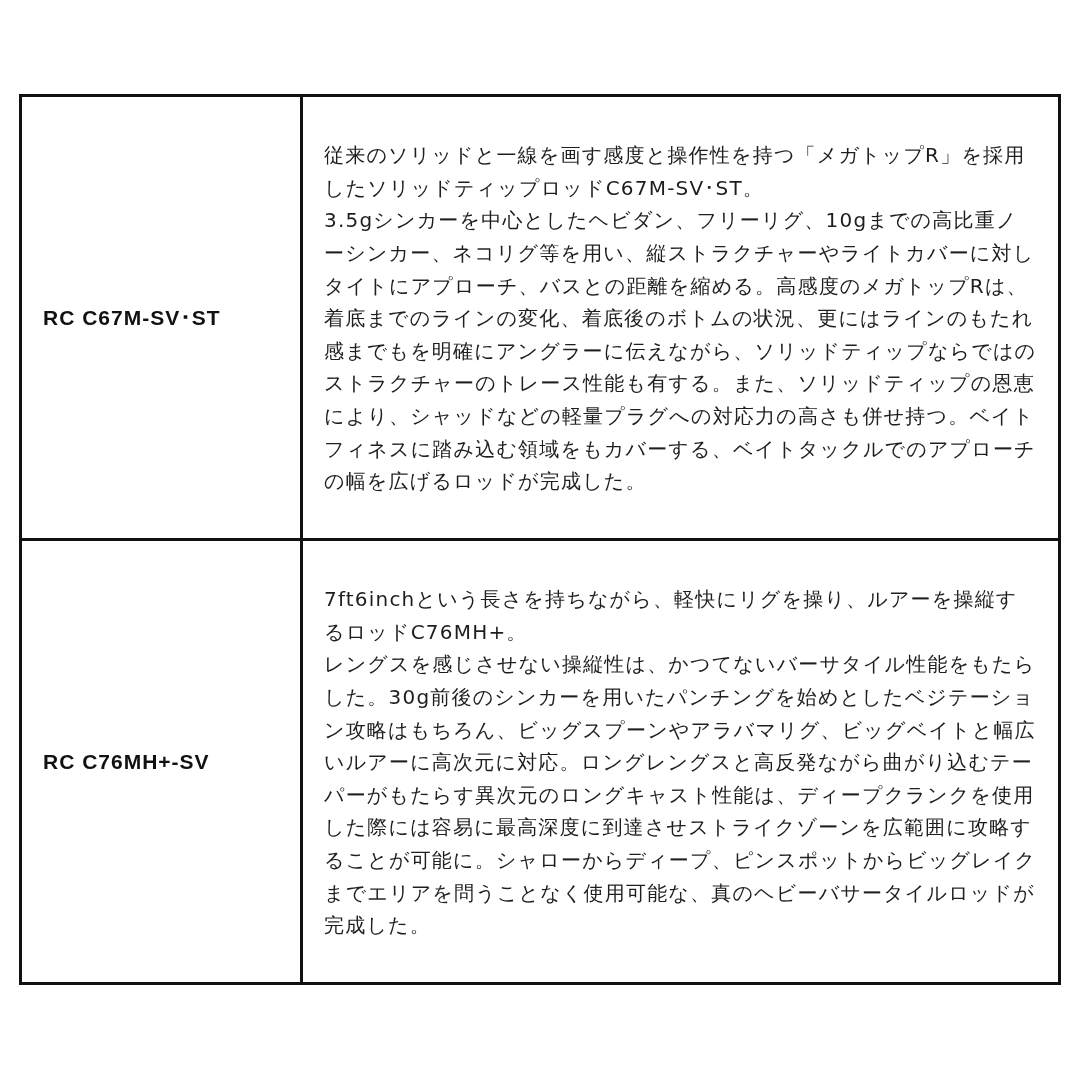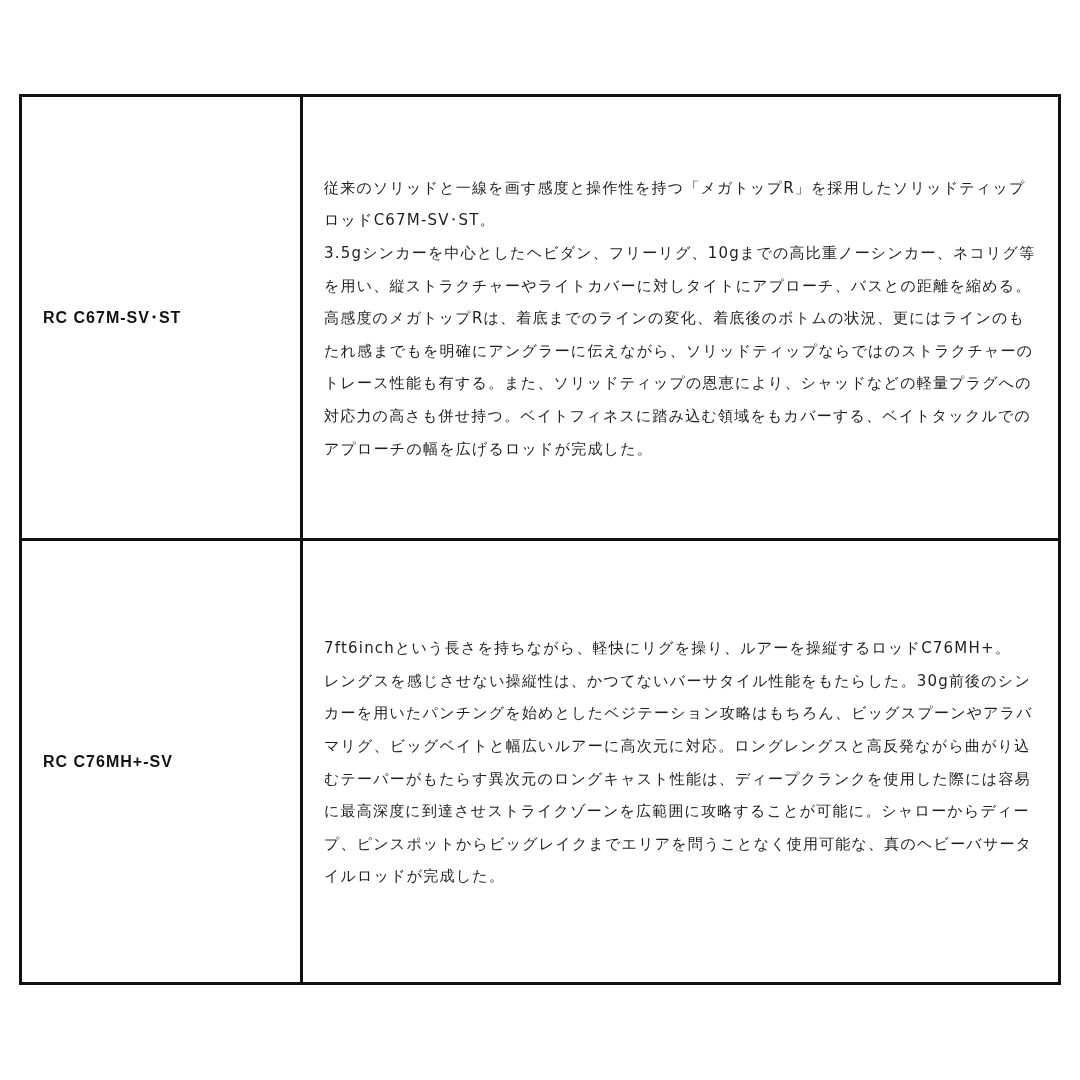--- a/index.html
+++ b/index.html
@@ -7,26 +7,26 @@
          font-family: "DejaVu Sans", sans-serif; color: #1a1a1a; }
   .spec-table {
     position: absolute; left: 19px; top: 94px;
     width: 1042px; border-collapse: collapse; table-layout: fixed;
   }
   .spec-table td { border: 3px solid #111; padding: 0; vertical-align: middle; }
   .name-cell { width: 278px; height: 441px; }
   .row2 .name-cell { height: 441px; }
   .model-name {
     font-family: "Liberation Sans", sans-serif; font-weight: bold;
-    font-size: 16px; letter-spacing: 1px; padding-left: 21px; color: #111;
+    font-size: 21px; letter-spacing: 1px; padding-left: 21px; color: #111;
   }
   .desc-cell { padding: 0; }
   .desc-text {
     padding: 22px 20px 20px 21px;
-    font-size: 15px; line-height: 32.6px; letter-spacing: 1.2px;
+    font-size: 20px; line-height: 32.6px; letter-spacing: 1.2px;
     color: #1e1e1e; white-space: pre-line; word-break: break-all;
   }
 </style>
 </head>
 <body>
 
 <table class="spec-table">
   <tbody>
     <tr class="row1">
       <td class="name-cell">

